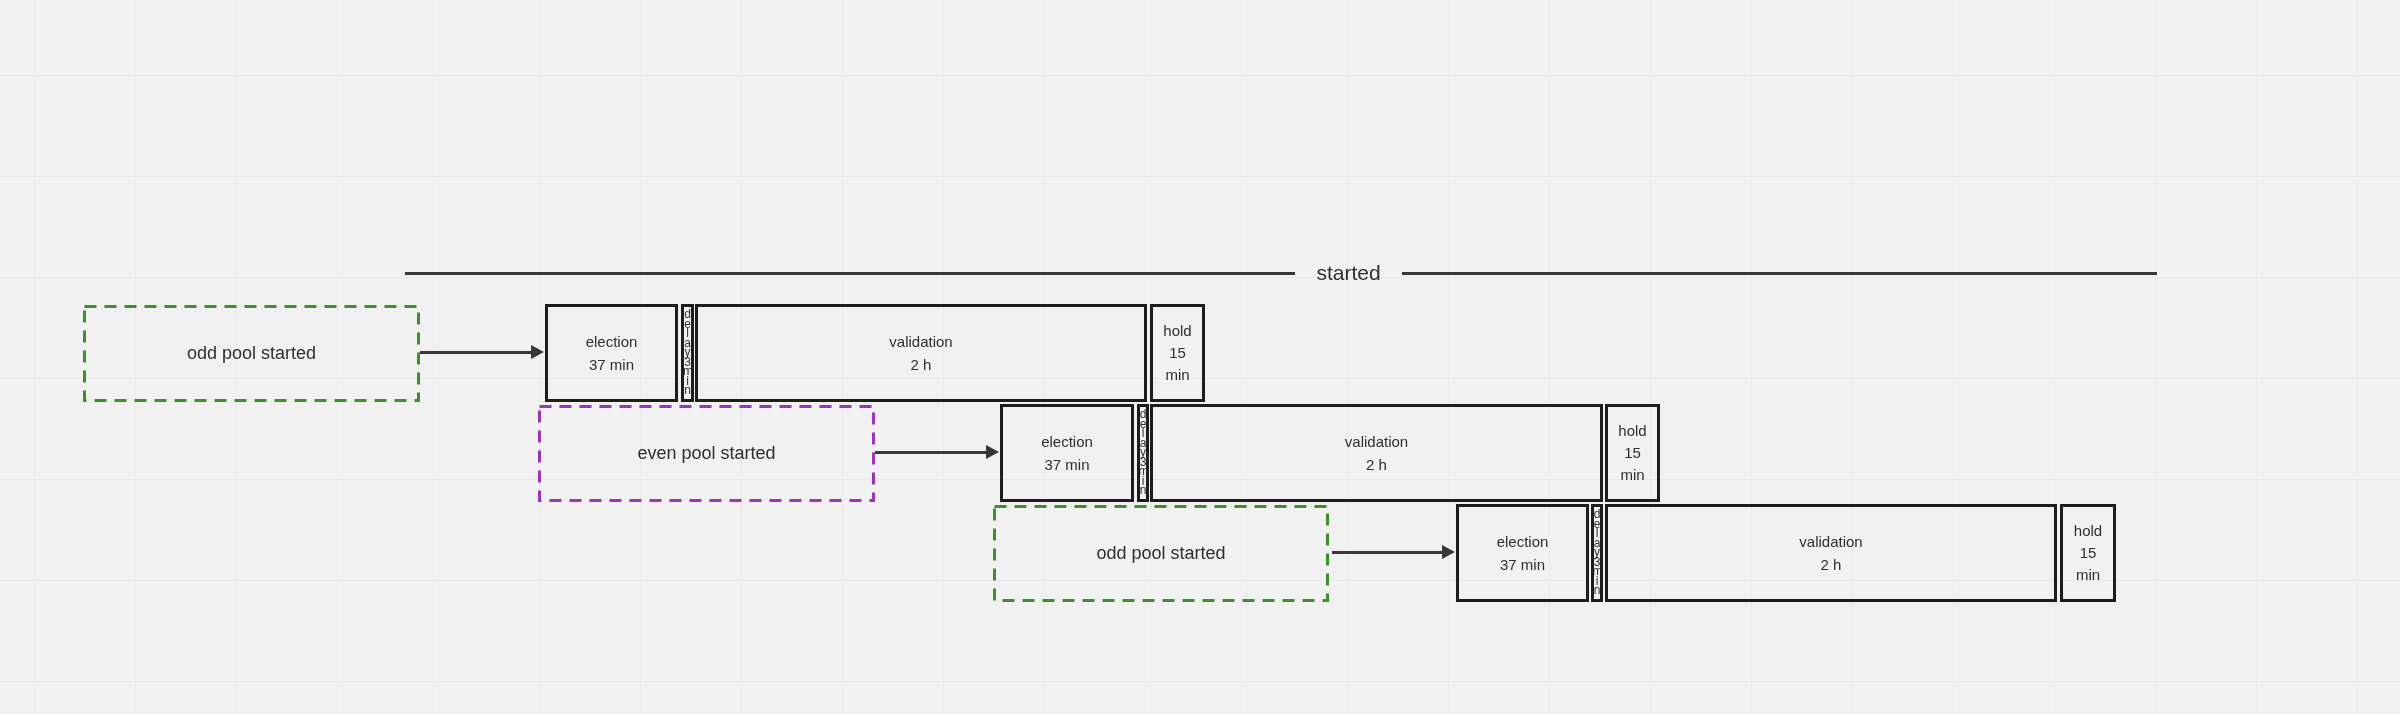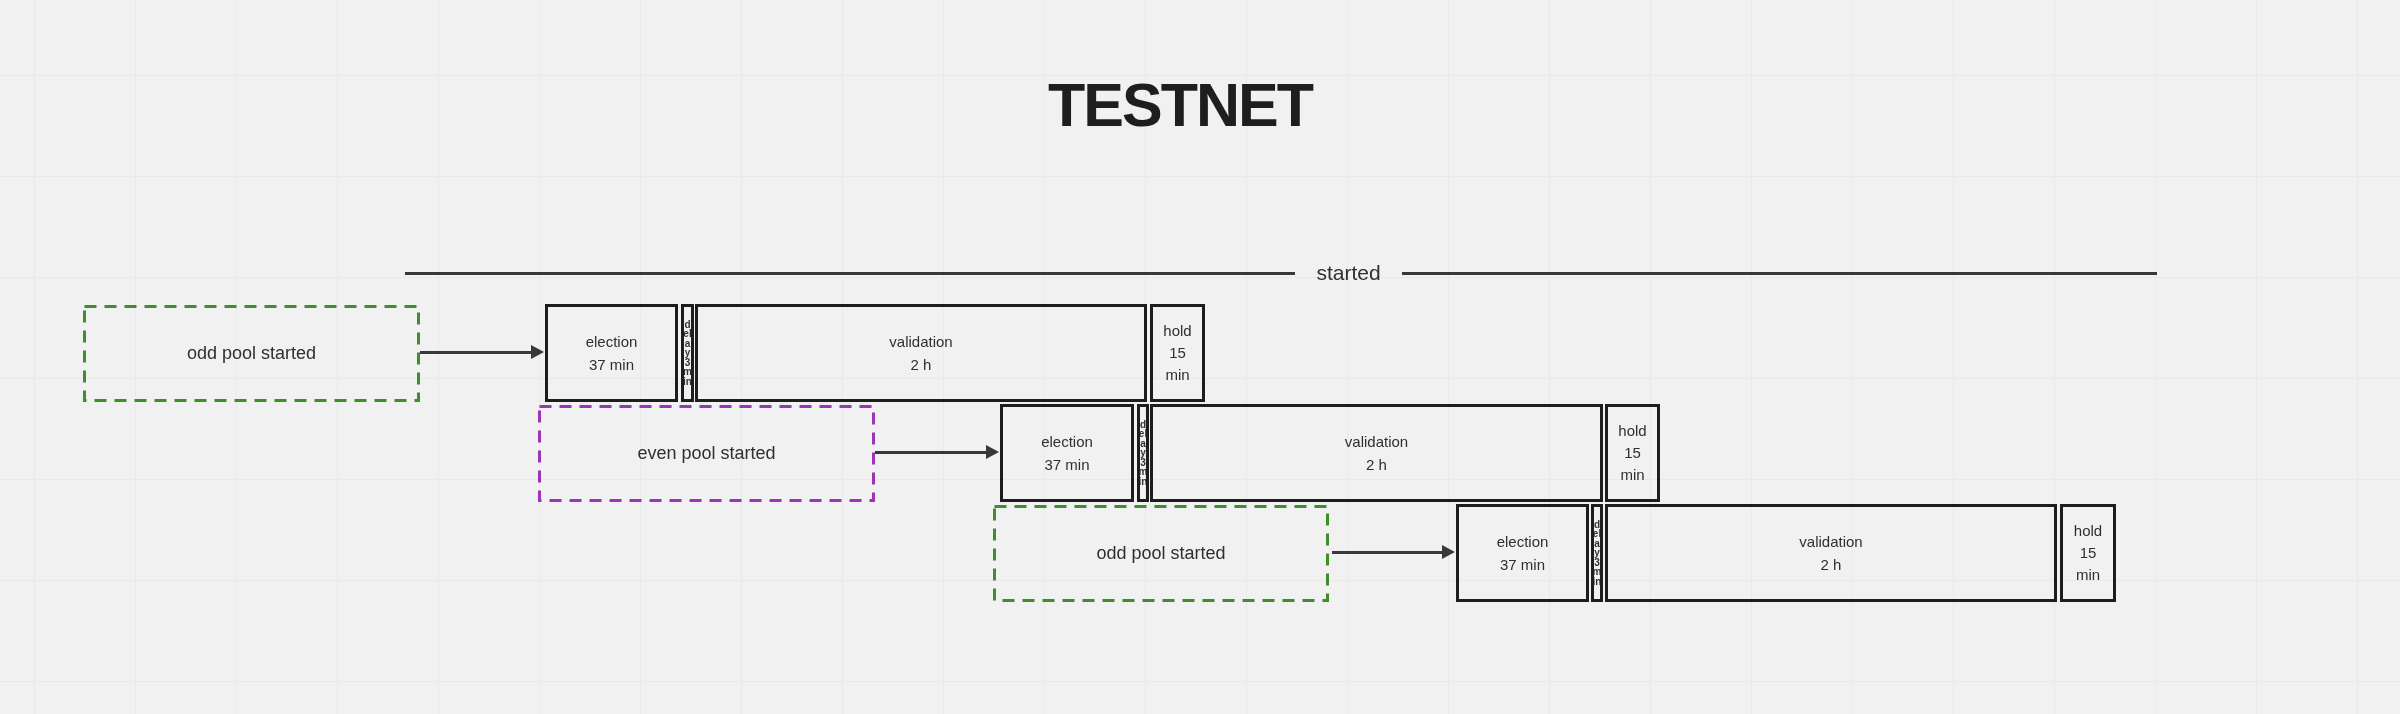--- a/index.html
+++ b/index.html
@@ -57,26 +57,25 @@
     border:3px solid #1d1d1d;
     background:transparent;
     display:flex;
     align-items:center;
     justify-content:center;
     overflow:hidden;
   }
   .delay-box .vtxt{
     flex:none;
     width:9px;
-    font-size:10px;
+    font-size:12px;
     line-height:9.5px;
     text-align:center;
     word-break:break-all;
     color:#333;
-    font-weight:bold;
   }
   .trigger-box{
     display:flex;
     align-items:center;
     justify-content:center;
     text-align:center;
     font-size:18px;
     color:#2f2f2f;
   }
   .trigger-box svg{
@@ -98,21 +97,20 @@
     border-top:7.5px solid transparent;
     border-bottom:7.5px solid transparent;
   }
   .hold-text{line-height:22px;}
 </style>
 </head>
 <body>
 
 <div class="canvas">
 
-  <div class="abs title" style="left:1020px;top:70px;width:320px;">TESTNET</div>
 
   <div class="abs tl-line" style="left:405px;top:272px;width:890px;"></div>
   <div class="abs tl-label" style="left:1295px;top:261px;width:107px;">started</div>
   <div class="abs tl-line" style="left:1402px;top:272px;width:755px;"></div>
 
   <div class="abs trigger-box" style="left:83px;top:305px;width:337px;height:97px;">
     <svg viewBox="0 0 337 97" preserveAspectRatio="none">
       <rect x="1.5" y="1.5" width="334" height="94" fill="none" stroke-width="3" stroke-dasharray="12 8" stroke="#3f8e2c"></rect>
     </svg>
     <span class="lbl">odd pool started</span>

